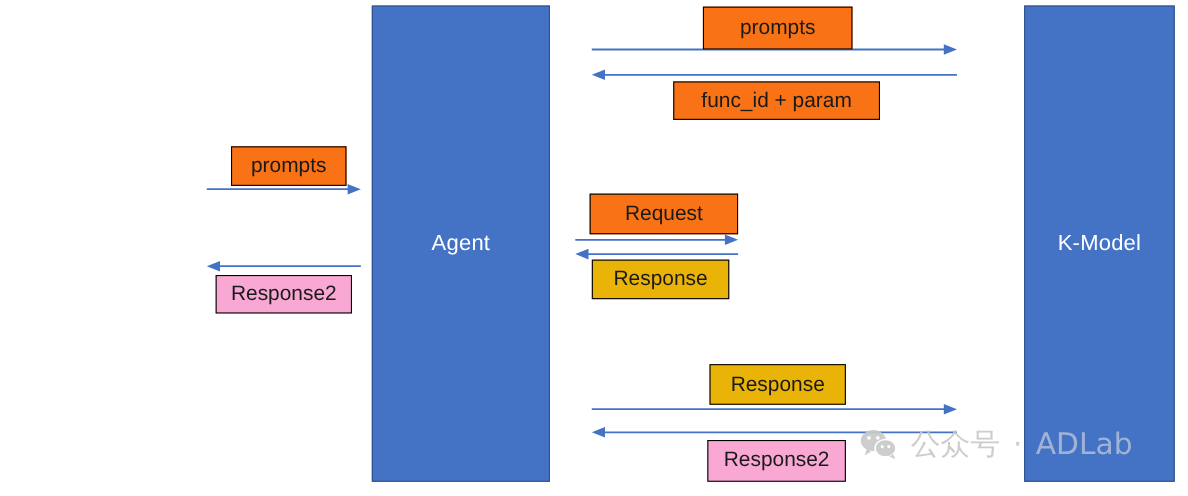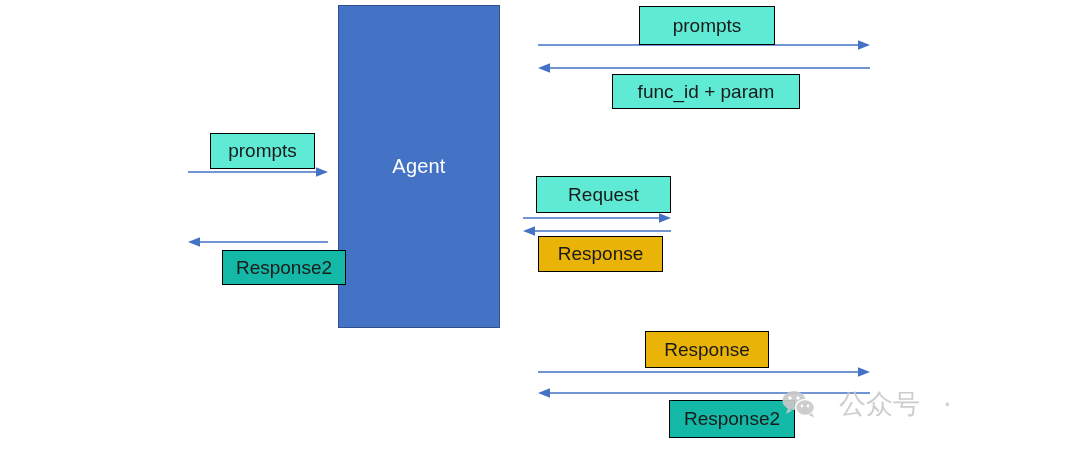--- a/index.html
+++ b/index.html
@@ -31,47 +31,47 @@
   }
   .node.ellipse {
     border-radius: 50%;
   }
 
   #node-vulhunter {
     left: 6px;  top: 166px;  width: 186px; height: 76px;
     font-size: 21px;
   }
   #node-agent {
-    left: 338px; top: 5px;  width: 162px; height: 323px;
+    left: 338px; top: 5px;  width: 162px; height: 433px;
     font-size: 20px;
   }
   #node-api {
     left: 691px; top: 191px; width: 128px; height: 49px;
     font-size: 18px;
   }
   #node-kmodel {
     left: 931px; top: 5px;  width: 137px; height: 433px;
     font-size: 20px;
   }
 
   
   .msgbox {
     position: absolute;
     box-sizing: border-box;
     display: flex;
     align-items: center;
     justify-content: center;
     border: 1.4px solid #000000;
-    background: #5eead4;
+    background: #f97316;
     color: #1a1a1a;
     font-size: 19px;
     white-space: nowrap;
   }
   .msgbox.green  { background: #eab308; }
-  .msgbox.orange { background: #14b8a6; margin-left: 26px; }
+  .msgbox.orange { background: #f9a8d4; }
 
   #lbl-prompts-left   { left: 210px; top: 133px; width: 105px; height: 36px; }
   #lbl-response2-left { left: 196px; top: 250px; width: 124px; height: 35px; }
   #lbl-prompts-top    { left: 639px; top: 6px;   width: 136px; height: 39px; }
   #lbl-funcid         { left: 612px; top: 74px;  width: 188px; height: 35px; }
   #lbl-request        { left: 536px; top: 176px; width: 135px; height: 37px; }
   #lbl-response-mid   { left: 538px; top: 236px; width: 125px; height: 36px; }
   #lbl-response-bot   { left: 645px; top: 331px; width: 124px; height: 37px; }
   #lbl-response2-bot  { left: 643px; top: 400px; width: 126px; height: 38px; }
 
@@ -83,21 +83,21 @@
   }
   .arrow svg { display: block; overflow: visible; }
 
   
   #watermark {
     position: absolute;
     left: 782px;
     top: 386px;
     display: flex;
     align-items: center;
-    gap: 23px;
+    gap: 12px;
     color: #c9c9c9;
     font-size: 27px;
     opacity: .92;
     pointer-events: none;
     font-family: "DejaVu Sans", sans-serif;
   }
   #watermark .wm-text { white-space: nowrap; }
   #watermark .wm-dot  { color: #c9c9c9; }
   #wm-adlab {
     color: #a9b9d6;
@@ -108,20 +108,23 @@
 <body>
 
 <div id="canvas">
 
 
   <div class="node" id="node-agent">
     <span>Agent</span>
   </div>
 
 
+  <div class="node" id="node-kmodel">
+    <span>K-Model</span>
+  </div>
 
   <div class="arrow" style="left:188px; top:165px; width:140px;">
     <svg width="140" height="14" viewBox="0 0 140 14">
       <line x1="0" y1="7" x2="131" y2="7" stroke="#4472C4" stroke-width="1.6"></line>
       <polygon points="140,7 128,2.2 128,11.8" fill="#4472C4"></polygon>
     </svg>
   </div>
 
   <div class="arrow" style="left:188px; top:235px; width:140px;">
     <svg width="140" height="14" viewBox="0 0 140 14">
@@ -212,15 +215,16 @@
         <circle cx="8" cy="8" r="1.7" fill="#ffffff"></circle>
         <circle cx="16" cy="8" r="1.7" fill="#ffffff"></circle>
         <ellipse cx="23" cy="17.5" rx="9.5" ry="8" fill="#c9c9c9" stroke="#ffffff" stroke-width="1.4"></ellipse>
         <polygon points="30,23 32,27.5 26.5,25" fill="#c9c9c9"></polygon>
         <circle cx="20" cy="16" r="1.4" fill="#ffffff"></circle>
         <circle cx="26" cy="16" r="1.4" fill="#ffffff"></circle>
       </svg>
     </span>
     <span class="wm-text">公众号</span>
     <span class="wm-dot">·</span>
+    <span id="wm-adlab">ADLab</span>
   </div>
 
 </div>
 
 </body></html>

